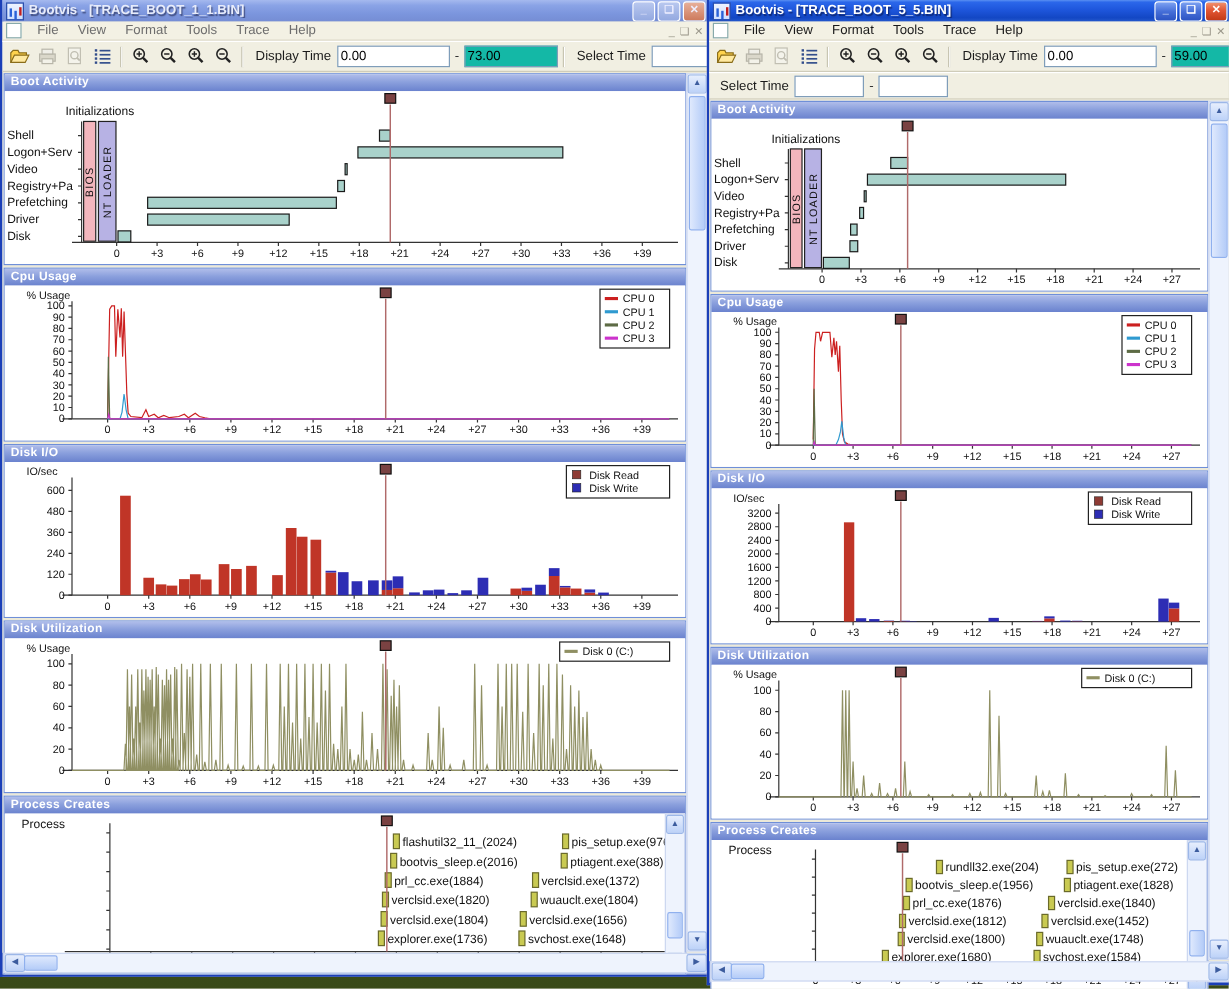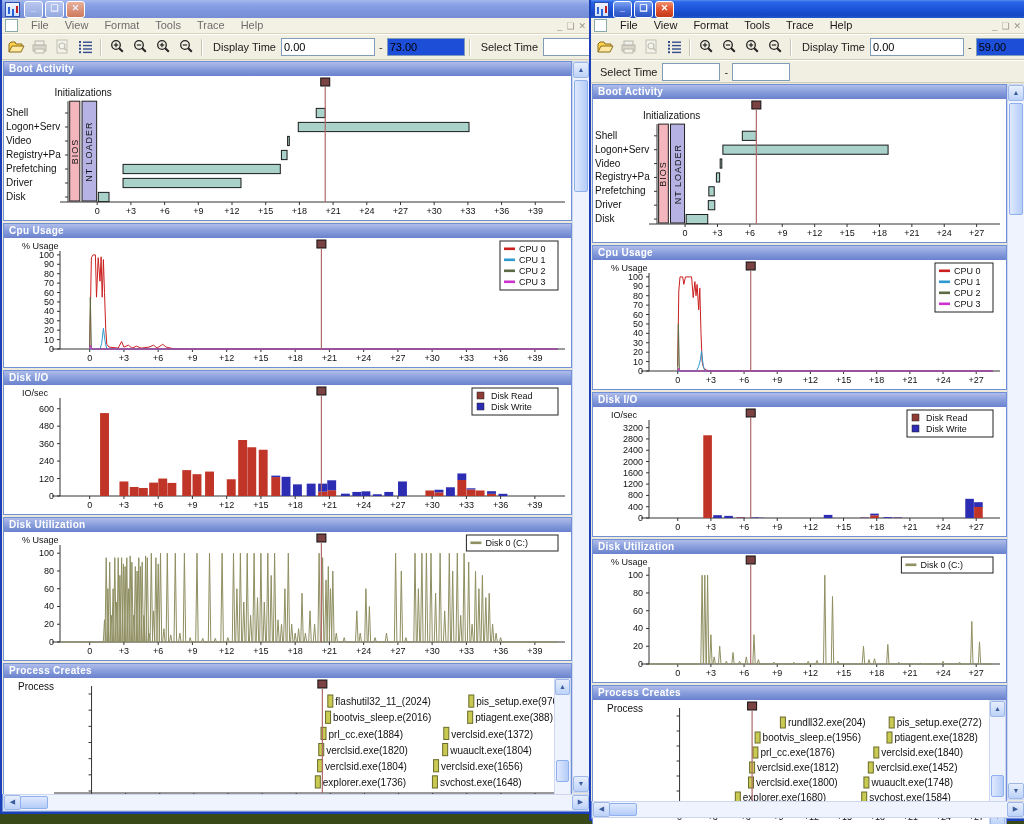--- a/index.html
+++ b/index.html
@@ -24,21 +24,21 @@
   .inactive .menubar{color:#6d6d6d;}
   .menu-item{padding:0 6px;line-height:15px;}
   .mdi-ico{width:11px;height:11px;border:1px solid #8aa;background:#fff;margin:0 3px 0 1px;flex:none;}
   .mdi-btns{margin-left:auto;color:#9a978a;font-size:9px;display:flex;gap:4px;padding-right:3px;}
   .toolbar{flex:none;display:flex;align-items:center;background:#f1efe2;border-top:1px solid #fff;border-bottom:1px solid #cfccba;padding:1px 3px;gap:1px;height:22px;}
   .toolbar2{height:19px;}
   .tbtn{width:22px;height:20px;display:flex;align-items:center;justify-content:center;flex:none;}
   .tsep{width:1px;height:17px;background:#c8c5b2;border-right:1px solid #fff;margin:0 3px;flex:none;}
   .tlabel{font-size:11px;color:#1a1a1a;margin:0 4px 0 6px;white-space:nowrap;}
   .tfield{height:16px;border:1px solid #7f9db9;background:#fff;font-size:11px;font-family:"Liberation Sans",sans-serif;padding:0 2px;}
-  .tfield.ro{background:#1d4ed8;}
+  .tfield.ro{background:#14b8a6;}
   .dash{font-size:11px;color:#333;margin:0 3px;}
   .client{flex:1;display:flex;position:relative;background:#ece9d8;padding:1px;gap:0;min-height:0;}
   .panels{flex:1;display:flex;flex-direction:column;gap:2px;min-width:0;}
   .panel{border:1px solid #6f8fd8;display:flex;flex-direction:column;background:#fff;flex:none;}
   .panel-h{height:14px;flex:none;background:linear-gradient(180deg,#b0bdea 0%,#8ba0dd 45%,#6a82ce 100%);color:#fff;font-weight:bold;font-size:10px;line-height:14px;padding-left:5px;letter-spacing:.3px;}
   .panel-b{flex:1;position:relative;background:#fff;overflow:hidden;}
   svg{display:block;}
   svg text{font-family:"Liberation Sans",sans-serif;}
   .vscroll,.ivscroll{width:16px;flex:none;position:relative;background:#eef3fd;border:1px solid #cdd8f0;}
   .ivscroll{position:absolute;top:0;right:0;bottom:0;width:15px;}
@@ -51,20 +51,21 @@
   .hbtn.left{left:0;}.hbtn.right{right:0;}
   .hthumb{position:absolute;top:1px;bottom:1px;background:linear-gradient(180deg,#dfe9fd 0%,#b4ccf8 100%);border:1px solid #8fb0ee;border-radius:2px;}
 </style>
 </head>
 <body>
 
 <div id="desktop">
     <div class="win inactive" style="left: 0px; top: 0px; width: 589px; height: 812px; z-index: 1;">
       <div class="titlebar">
         <span class="app-ico"></span>
+        <span class="title-text">Bootvis - [TRACE_BOOT_1_1.BIN]</span>
         <span class="winbtns">
           <span class="wbtn">_</span>
           <span class="wbtn">❏</span>
           <span class="wbtn close">✕</span>
         </span>
       </div>
       <div class="menubar">
         <span class="mdi-ico"></span>
         <span class="menu-item">File</span>
         <span class="menu-item">View</span>
@@ -550,20 +551,21 @@
       </div>
       <div class="hscroll">
         <div class="hbtn left">◀</div>
         <div class="hbtn right">▶</div>
         <div class="hthumb" style="left: 16px; width: 26px;"></div>
       </div>
     </div>
     <div class="win active" style="left: 589px; top: 0px; width: 435px; height: 819px; z-index: 2;">
       <div class="titlebar">
         <span class="app-ico"></span>
+        <span class="title-text">Bootvis - [TRACE_BOOT_5_5.BIN]</span>
         <span class="winbtns">
           <span class="wbtn">_</span>
           <span class="wbtn">❏</span>
           <span class="wbtn close">✕</span>
         </span>
       </div>
       <div class="menubar">
         <span class="mdi-ico"></span>
         <span class="menu-item">File</span>
         <span class="menu-item">View</span>

